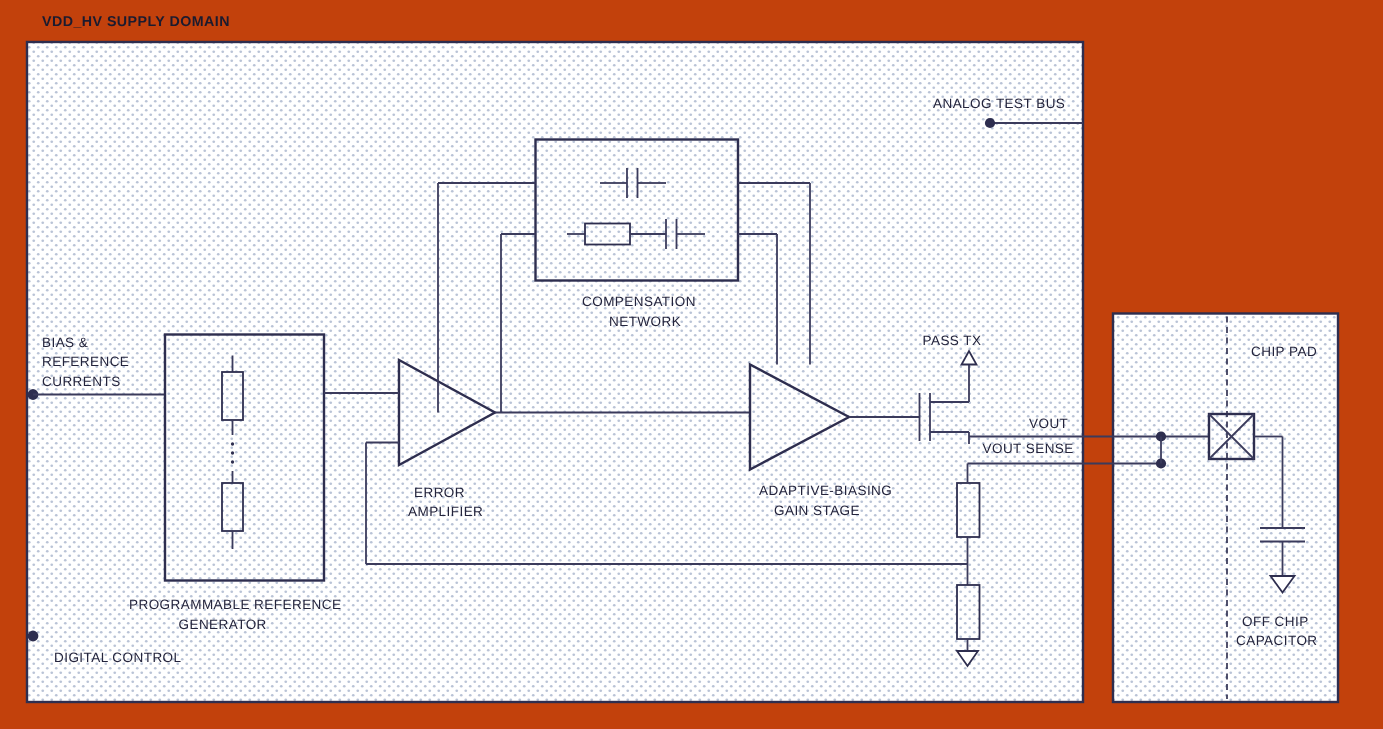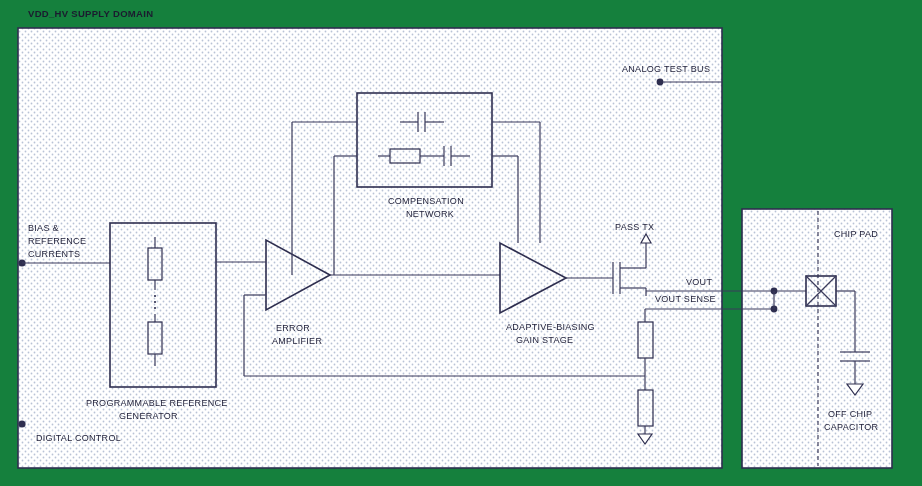--- a/index.html
+++ b/index.html
@@ -7,21 +7,21 @@
     padding: 0;
     background: #ffffff;
   }
   body {
     font-family: "Liberation Sans", sans-serif;
   }
   #canvas {
     position: relative;
     width: 922px;
     height: 486px;
-    background: #15803d;
+    background: #c2410c;
     overflow: hidden;
   }
   svg#diagram {
     position: absolute;
     left: 0;
     top: 0;
     width: 922px;
     height: 486px;
   }
   .lbl {

